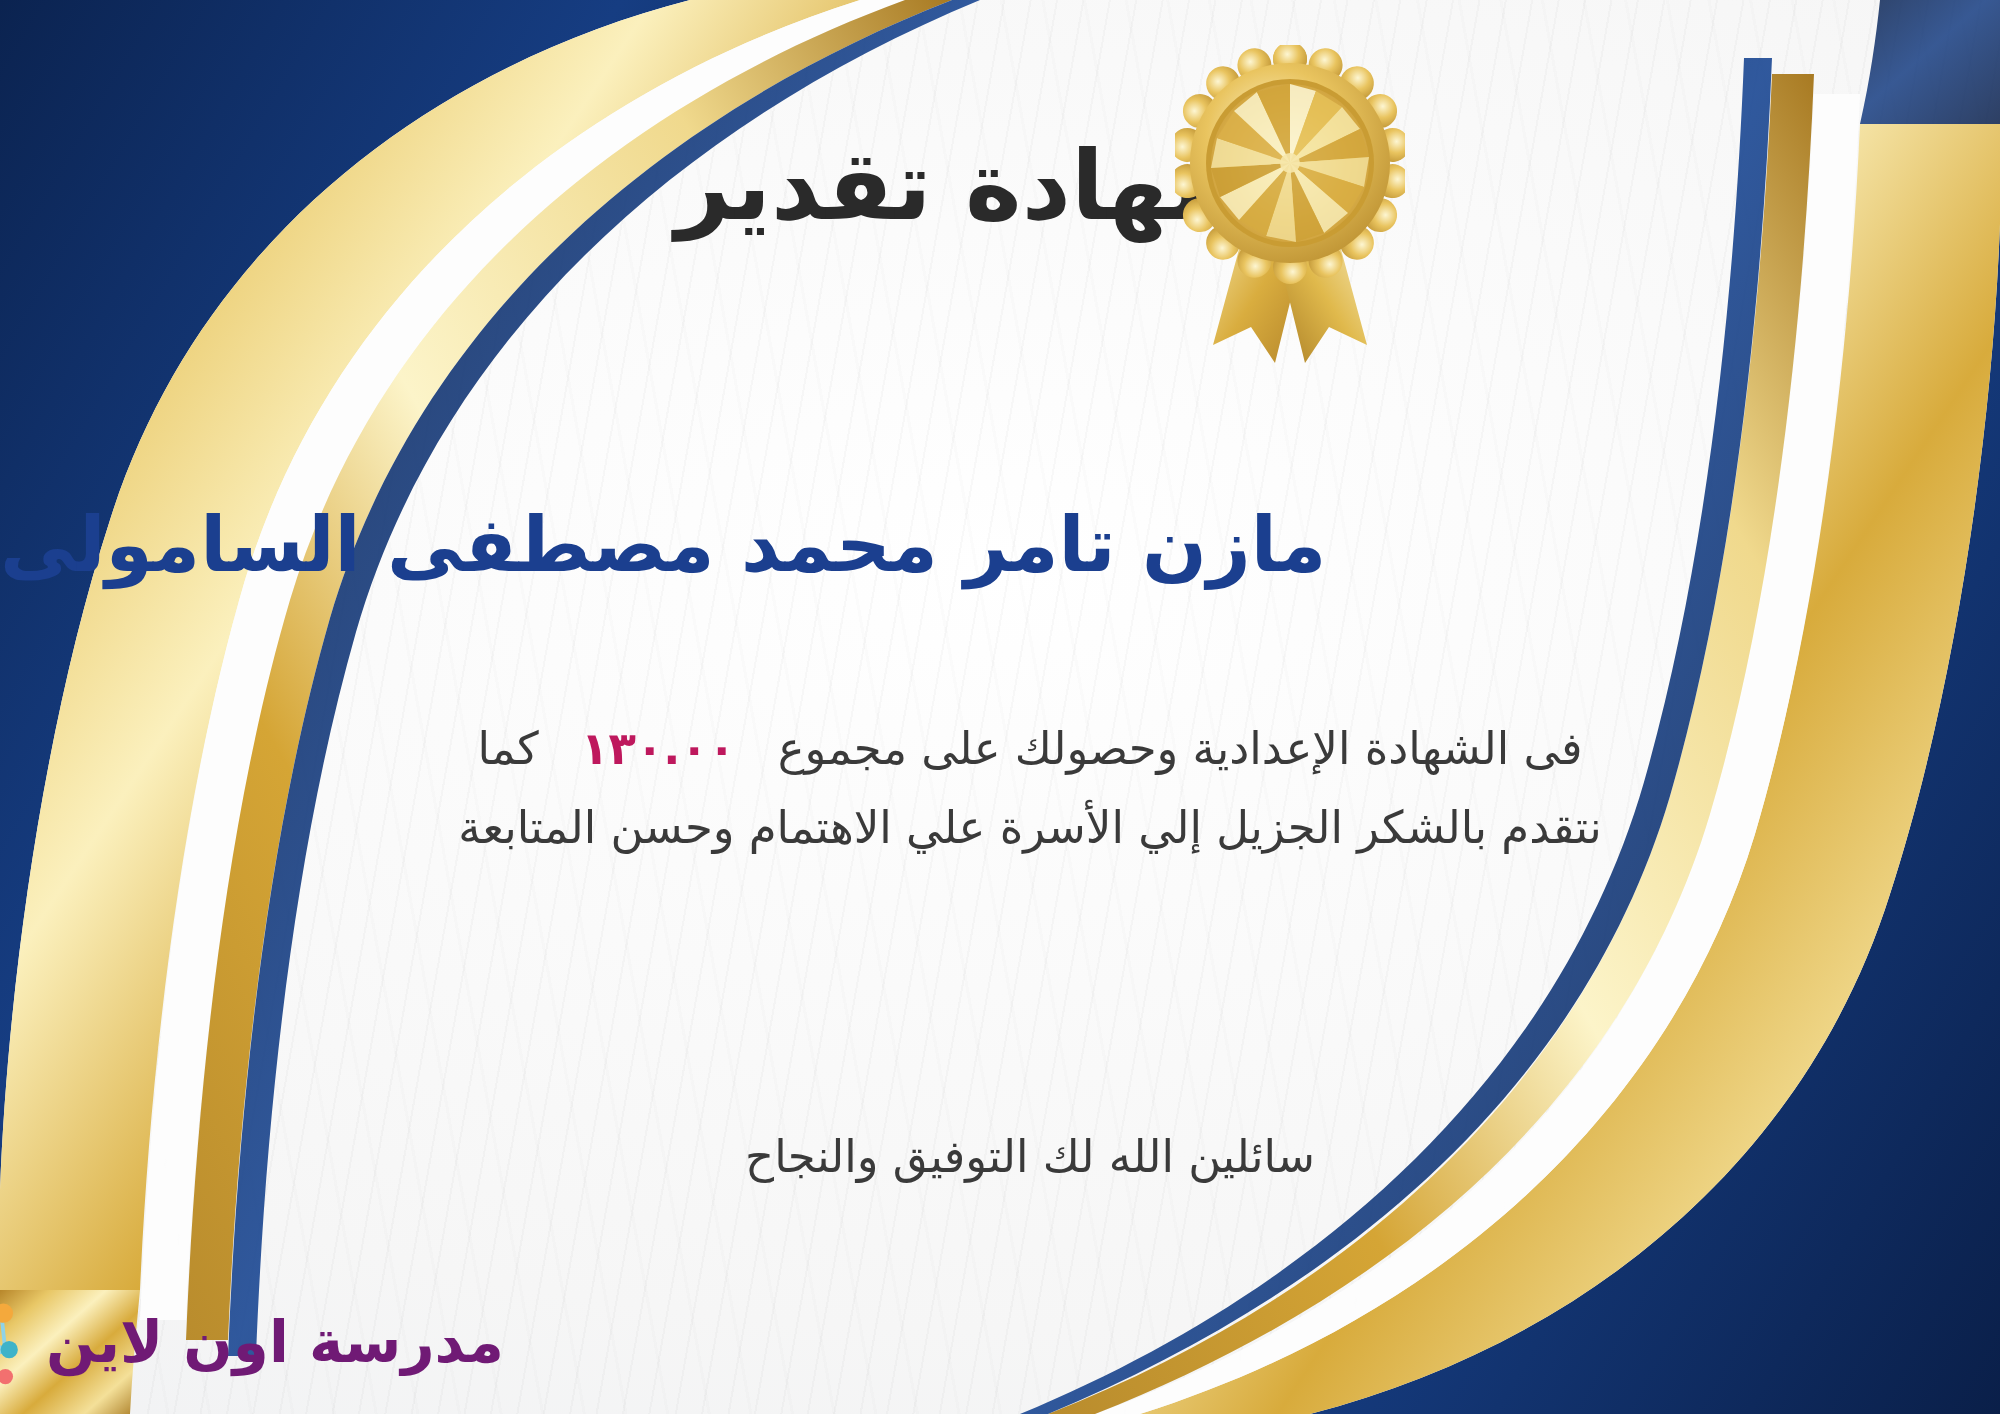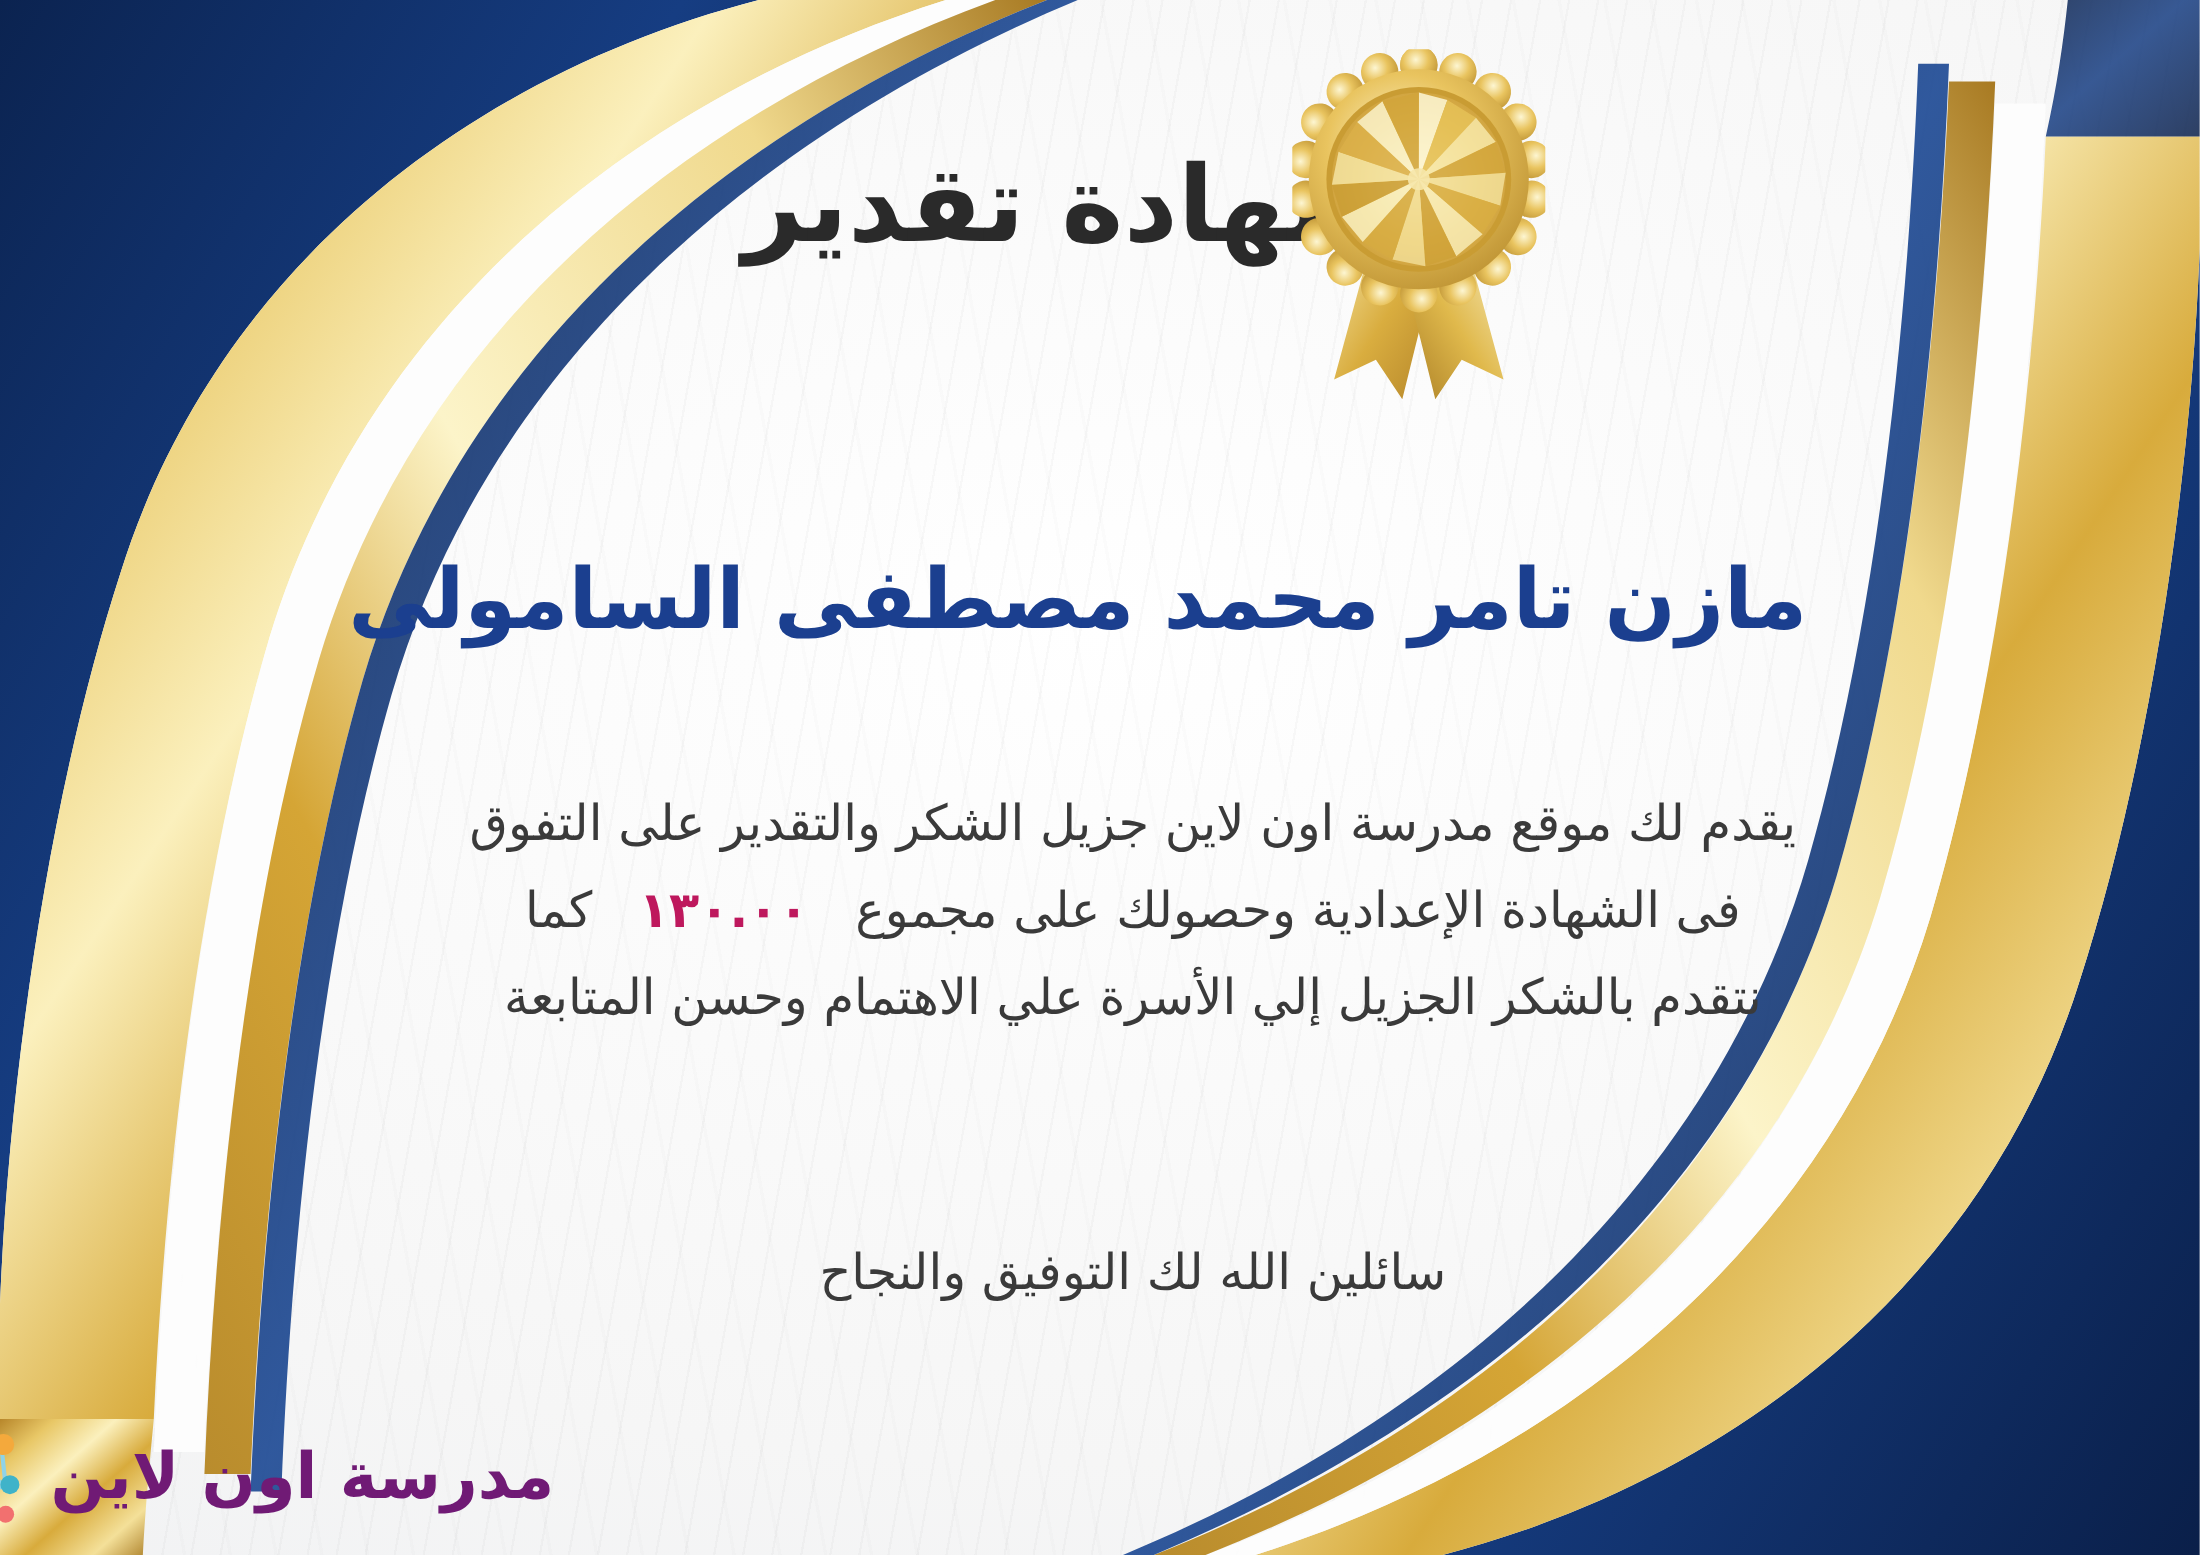--- a/index.html
+++ b/index.html
@@ -63,21 +63,21 @@
     color: #2a2a2a;
     letter-spacing: 0;
     padding-right: 60px;
   }
 
   .recipient {
     position: absolute;
     top: 500px;
     left: 0;
     right: 0;
-    text-align: center;
+    text-align: left;
     font-size: 76px;
     font-weight: 700;
     color: #1b3f8f;
     padding-right: 40px;
   }
 
   .body-text {
     position: absolute;
     top: 710px;
     left: 250px;
@@ -308,21 +308,20 @@
     </g>
   </svg>
 
   <div class="content">
 
     <div class="title">شهادة تقدير</div>
 
     <div class="recipient">مازن تامر محمد مصطفى السامولى</div>
 
     <div class="body-text">
-      <div>يقدم لك موقع مدرسة اون لاين جزيل الشكر  والتقدير على التفوق</div>
       <div>
         <span>فى الشهادة الإعدادية وحصولك على مجموع</span>
         <span class="grade">١٣٠.٠٠</span>
         <span>كما</span>
       </div>
       <div>نتقدم  بالشكر الجزيل إلي الأسرة علي الاهتمام وحسن المتابعة</div>
     </div>
 
     <div class="wish">سائلين الله لك التوفيق  والنجاح</div>
   </div>

